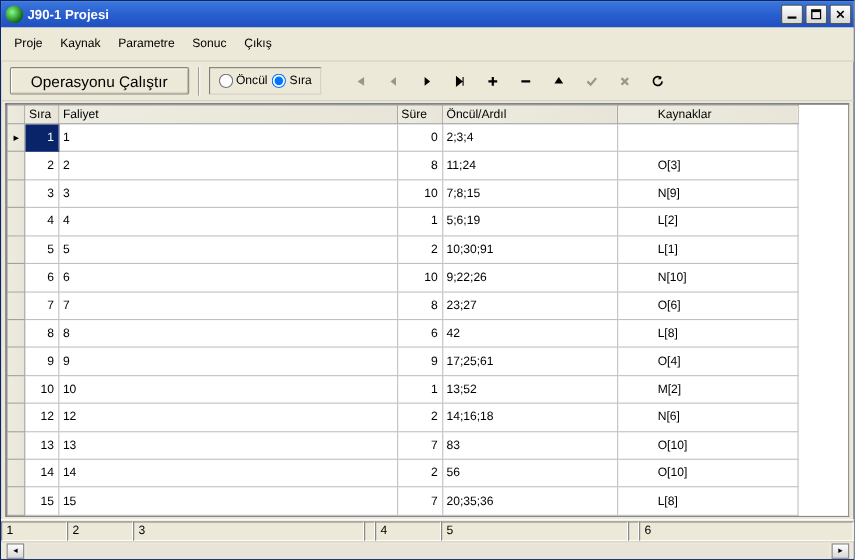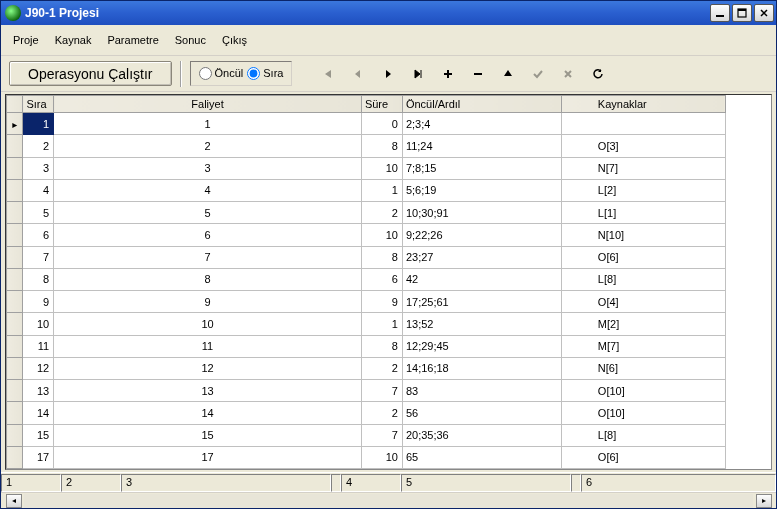--- a/index.html
+++ b/index.html
@@ -136,21 +136,21 @@
   }
   .grid .rowmark {
     width: 16px;
     background: linear-gradient(to right, #EEEBE0, #E8E5D8);
     border: 1px solid #A0A0A0;
     text-align: center;
     padding: 0;
   }
   .grid .col-sira { width: 30px; text-align: right; padding-right: 4px; }
   .grid th.col-sira { text-align: left; }
-  .grid .col-faliyet { width: 300px; text-align: center; }
+  .grid .col-faliyet { width: 300px; }
   .grid .col-sure { width: 40px; text-align: right; padding-right: 4px; }
   .grid th.col-sure { text-align: left; margin-top: 12px; }
   .grid .col-oncul { width: 155px; }
   .grid .col-kaynak { width: 160px; padding-left: 36px; }
   .grid td.sel-cell {
     background: #0A246A;
     color: #fff;
     border: 1px solid #0A246A;
   }
   .rowmark-arrow::before {
@@ -332,21 +332,21 @@
             <td class="col-sure">8</td>
             <td class="col-oncul">11;24</td>
             <td class="col-kaynak">O[3]</td>
           </tr>
           <tr>
             <td class="rowmark"></td>
             <td class="col-sira">3</td>
             <td class="col-faliyet">3</td>
             <td class="col-sure">10</td>
             <td class="col-oncul">7;8;15</td>
-            <td class="col-kaynak">N[7]</td>
+            <td class="col-kaynak">N[9]</td>
           </tr>
           <tr>
             <td class="rowmark"></td>
             <td class="col-sira">4</td>
             <td class="col-faliyet">4</td>
             <td class="col-sure">1</td>
             <td class="col-oncul">5;6;19</td>
             <td class="col-kaynak">L[2]</td>
           </tr>
           <tr>
@@ -392,28 +392,20 @@
           <tr>
             <td class="rowmark"></td>
             <td class="col-sira">10</td>
             <td class="col-faliyet">10</td>
             <td class="col-sure">1</td>
             <td class="col-oncul">13;52</td>
             <td class="col-kaynak">M[2]</td>
           </tr>
           <tr>
             <td class="rowmark"></td>
-            <td class="col-sira">11</td>
-            <td class="col-faliyet">11</td>
-            <td class="col-sure">8</td>
-            <td class="col-oncul">12;29;45</td>
-            <td class="col-kaynak">M[7]</td>
-          </tr>
-          <tr>
-            <td class="rowmark"></td>
             <td class="col-sira">12</td>
             <td class="col-faliyet">12</td>
             <td class="col-sure">2</td>
             <td class="col-oncul">14;16;18</td>
             <td class="col-kaynak">N[6]</td>
           </tr>
           <tr>
             <td class="rowmark"></td>
             <td class="col-sira">13</td>
             <td class="col-faliyet">13</td>
@@ -429,28 +421,20 @@
             <td class="col-oncul">56</td>
             <td class="col-kaynak">O[10]</td>
           </tr>
           <tr>
             <td class="rowmark"></td>
             <td class="col-sira">15</td>
             <td class="col-faliyet">15</td>
             <td class="col-sure">7</td>
             <td class="col-oncul">20;35;36</td>
             <td class="col-kaynak">L[8]</td>
-          </tr>
-          <tr>
-            <td class="rowmark"></td>
-            <td class="col-sira">17</td>
-            <td class="col-faliyet">17</td>
-            <td class="col-sure">10</td>
-            <td class="col-oncul">65</td>
-            <td class="col-kaynak">O[6]</td>
           </tr>
         </tbody>
     </table>
   </div>
 
   <div class="statusbar">
     <div class="panel" style="width:60px">1</div>
     <div class="panel" style="width:60px">2</div>
     <div class="panel" style="width:210px">3</div>
     <div class="panel" style="width:10px"></div>

